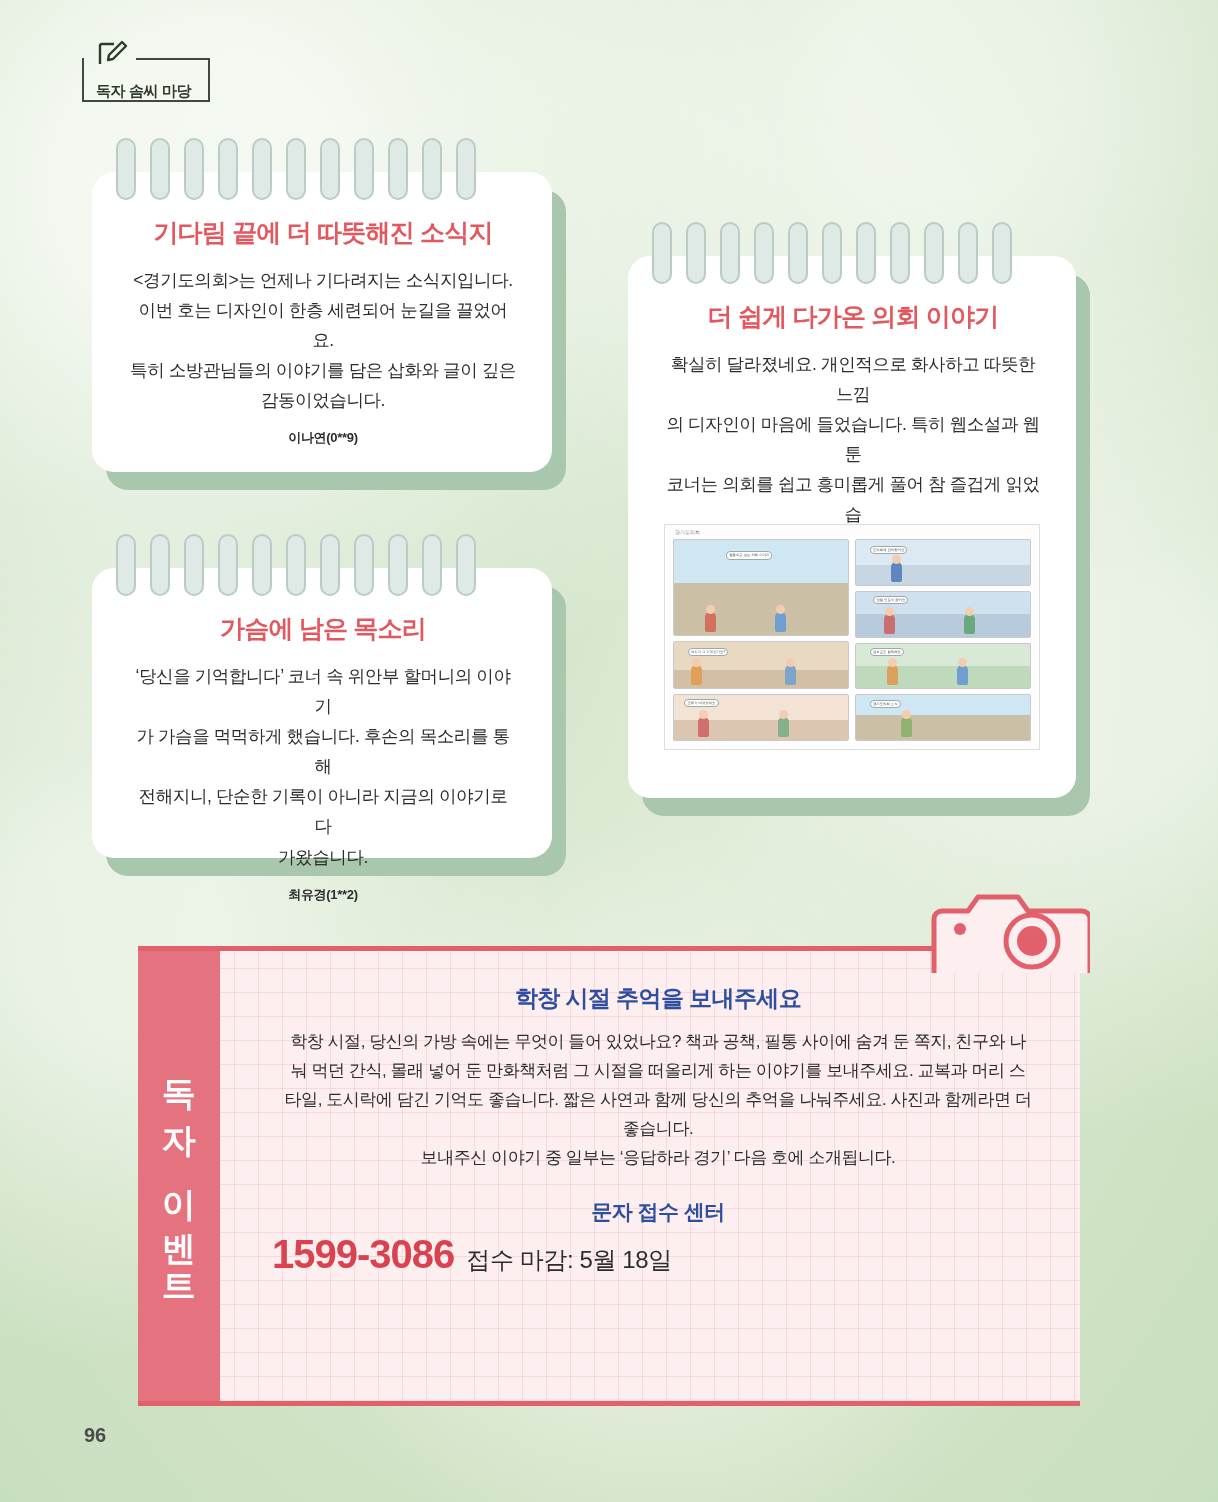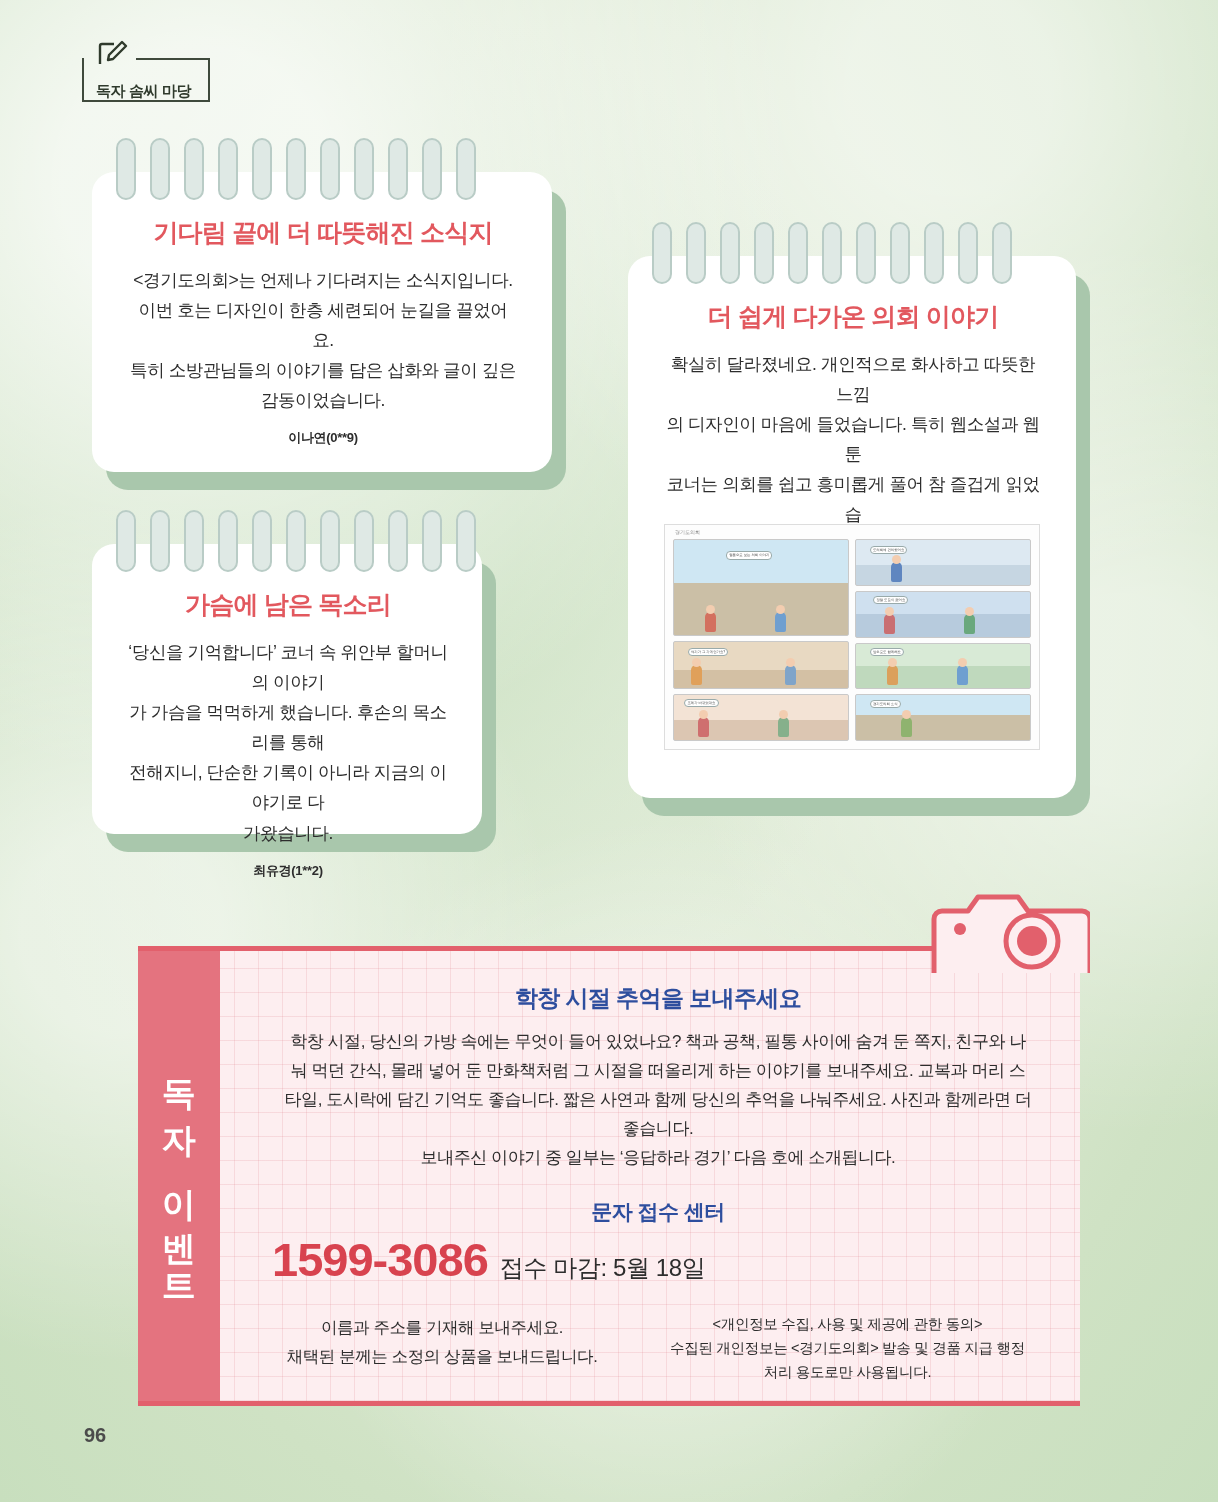--- a/index.html
+++ b/index.html
@@ -53,21 +53,21 @@
   .card .inner { position:absolute; left:36px; right:34px; top:44px; }
   .c-title {
     font-size:25px; font-weight:bold; color:#e2585e; letter-spacing:-0.8px; margin-bottom:16px;
   }
   .c-body {
     font-size:17.5px; color:#2d2d2d; line-height:1.72; letter-spacing:-0.4px; white-space:pre-line;
   }
   .c-name { margin-top:14px; font-size:13px; font-weight:bold; color:#2d2d2d; letter-spacing:-0.3px; }
 
   #card1 { left:92px; top:172px; width:460px; height:300px; }
-  #card2 { left:92px; top:544px; width:390px; height:290px; }
+  #card2 { left:92px; top:568px; width:460px; height:290px; }
   #card3 { left:628px; top:256px; width:448px; height:542px; }
   #card3 .c-title { color:#e2585e; }
 
   
   .comic {
     position:absolute; left:36px; top:268px; width:376px; height:226px;
     background:#fdfdfd; border:1px solid #ddd;
     display:flex; gap:6px; padding:14px 8px 8px 8px;
   }
   .comic .logo{ position:absolute; left:10px; top:4px; font-size:5px; color:#888; }
@@ -106,21 +106,21 @@
     letter-spacing:10px; line-height:1.25;
   }
   .camera { position:absolute; left:788px; top:-62px; width:164px; height:86px; }
   .ev-body { position:absolute; left:134px; top:32px; right:36px;text-align:center; }
   .ev-title { font-size:23px; font-weight:bold; color:#2e4e9e; letter-spacing:-0.6px; }
   .ev-para {
     margin-top:14px; font-size:17px; color:#2d2d2d; line-height:1.7; letter-spacing:-0.45px; white-space:pre-line;
   }
   .ev-sub { margin-top:26px; font-size:21px; font-weight:bold; color:#2e4e9e; letter-spacing:-0.5px; }
   .ev-tel-row { margin-top:6px; display:flex; align-items:baseline; gap:12px; }
-  .ev-tel { font-size:47px; font-weight:bold; color:#d8434f; letter-spacing:-1px; }
+  .ev-tel { font-size:40px; font-weight:bold; color:#d8434f; letter-spacing:-1px; }
   .ev-deadline { font-size:24px; color:#2d2d2d; letter-spacing:-0.4px; }
   .ev-foot { margin-top:26px; display:flex; gap:58px; }
   .ev-foot-l { font-size:16.5px; color:#2d2d2d; line-height:1.7; letter-spacing:-0.4px; white-space:pre-line; width:340px; }
   .ev-foot-r { font-size:14.5px; color:#2d2d2d; line-height:1.65; letter-spacing:-0.3px; white-space:pre-line; }
 
   #page-num { position:absolute; left:84px; top:1424px; font-size:20px; font-weight:bold; color:#4b4b4b; }
 </style>
 </head>
 <body>
 
@@ -270,23 +270,16 @@
     <div class="ev-para">학창 시절, 당신의 가방 속에는 무엇이 들어 있었나요? 책과 공책, 필통 사이에 숨겨 둔 쪽지, 친구와 나
 눠 먹던 간식, 몰래 넣어 둔 만화책처럼 그 시절을 떠올리게 하는 이야기를 보내주세요. 교복과 머리 스
 타일, 도시락에 담긴 기억도 좋습니다. 짧은 사연과 함께 당신의 추억을 나눠주세요. 사진과 함께라면 더
 좋습니다.
 보내주신 이야기 중 일부는 ‘응답하라 경기’ 다음 호에 소개됩니다.</div>
     <div class="ev-sub">문자 접수 센터</div>
     <div class="ev-tel-row">
       <span class="ev-tel">1599-3086</span>
       <span class="ev-deadline">접수 마감: 5월 18일</span>
     </div>
-    <div class="ev-foot">
-      <div class="ev-foot-l">이름과 주소를 기재해 보내주세요.
-채택된 분께는 소정의 상품을 보내드립니다.</div>
-      <div class="ev-foot-r">&lt;개인정보 수집, 사용 및 제공에 관한 동의&gt;
-수집된 개인정보는 &lt;경기도의회&gt; 발송 및 경품 지급 행정
-처리 용도로만 사용됩니다.</div>
-    </div>
   </div>
 </div>
 
 <div id="page-num">96</div>
 
 </body></html>

